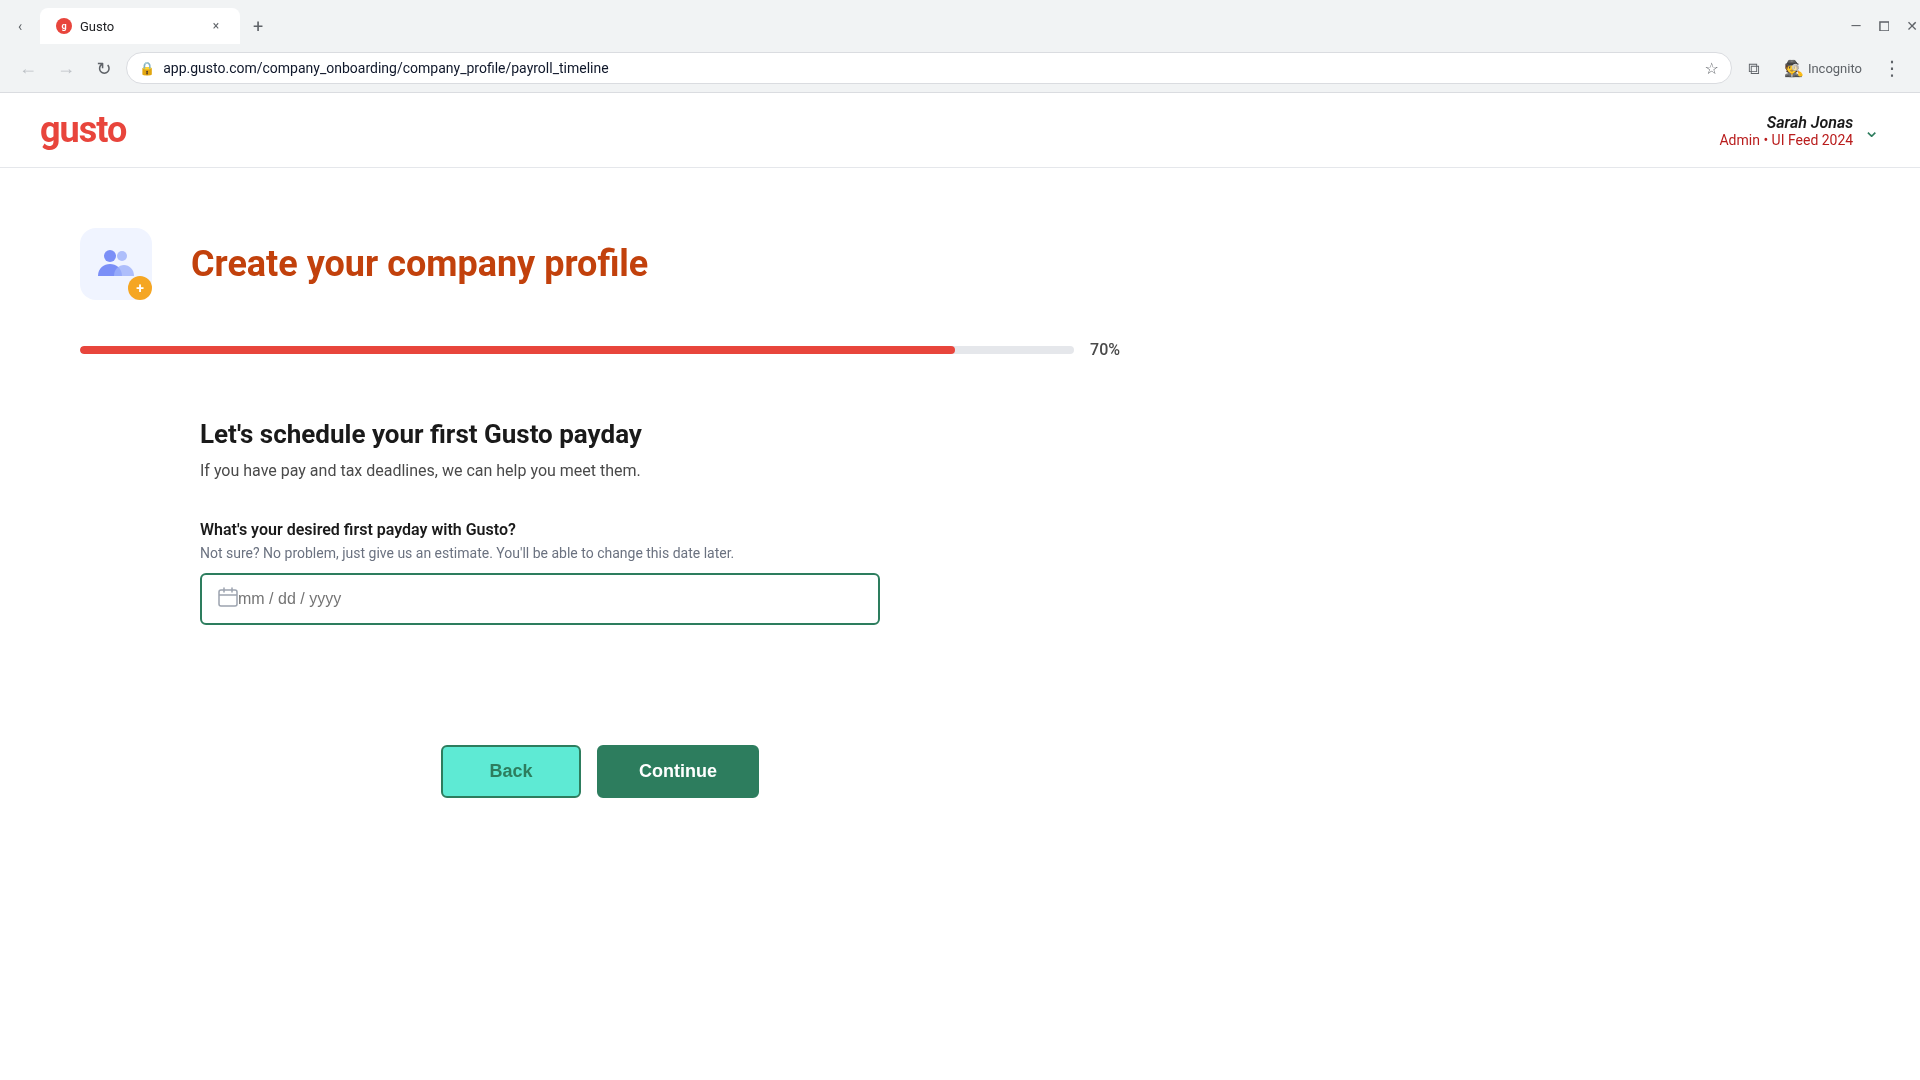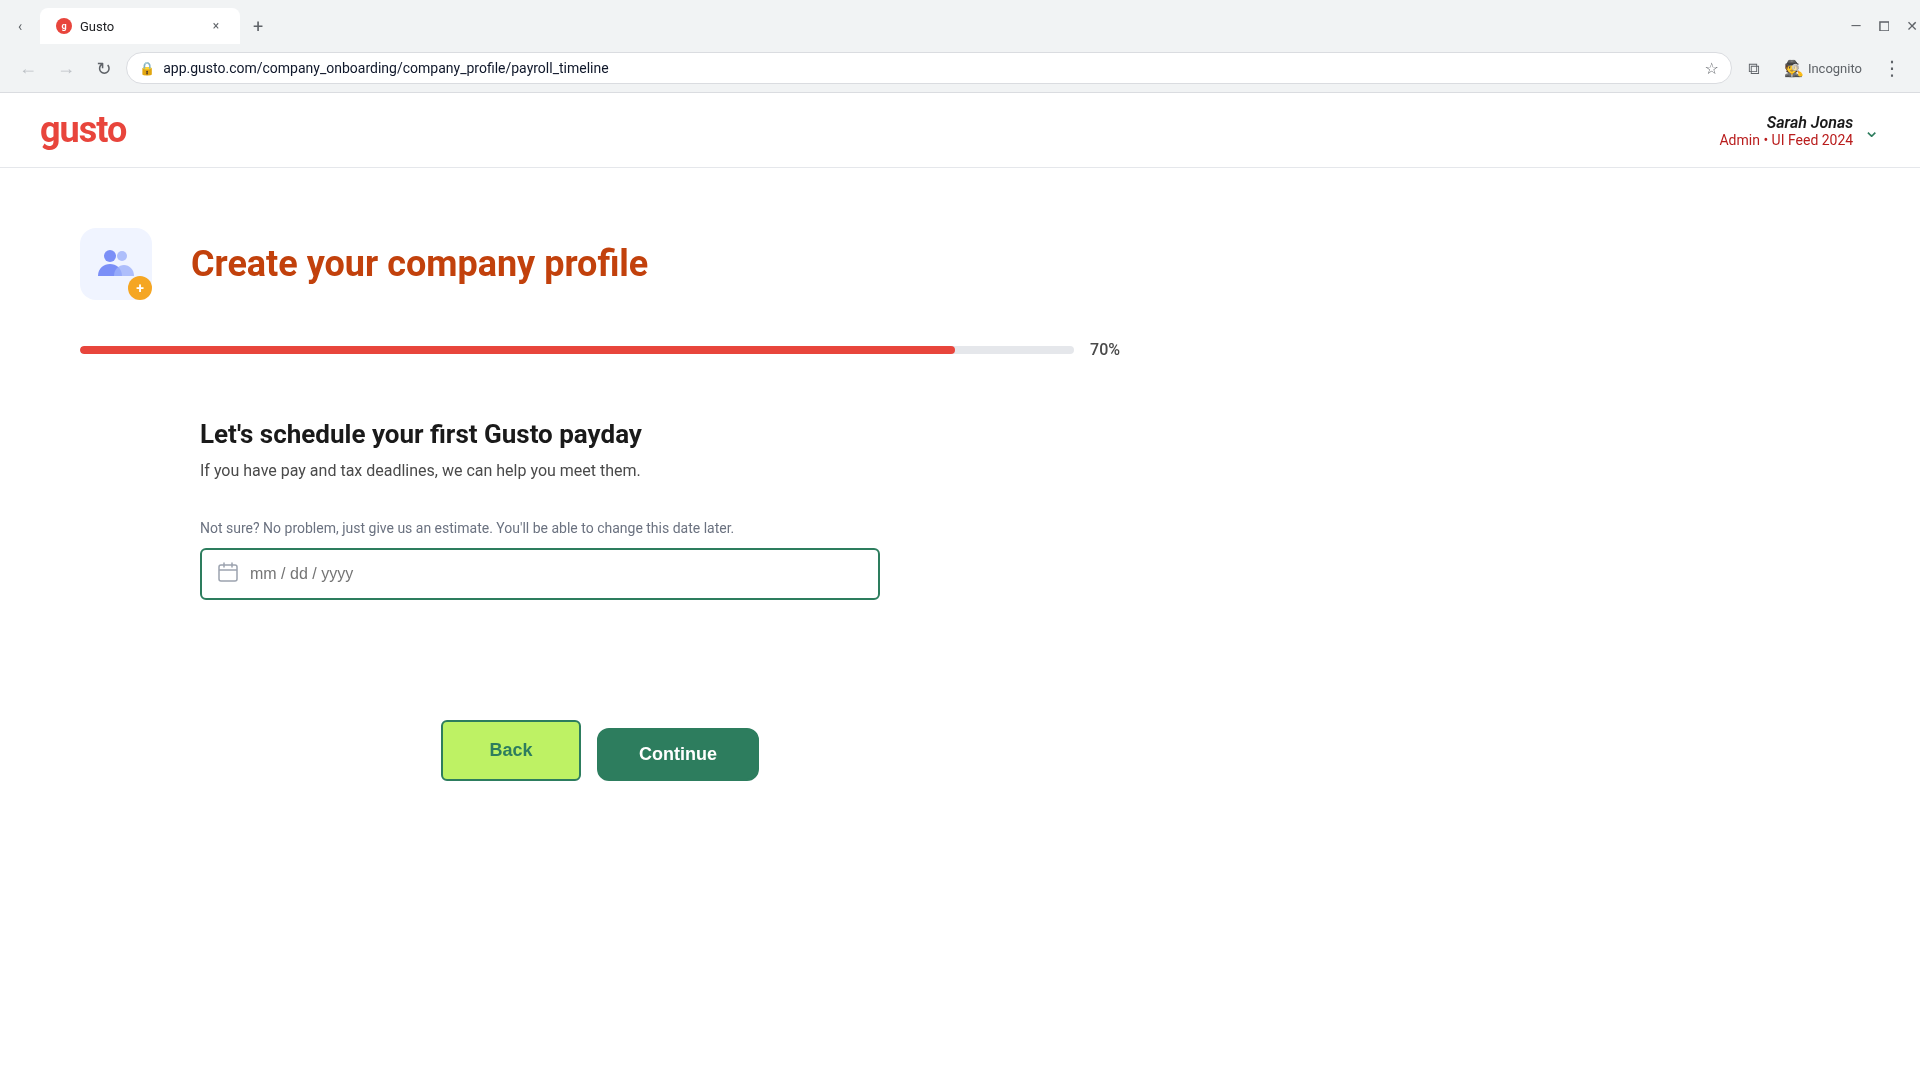--- a/index.html
+++ b/index.html
@@ -350,21 +350,20 @@
       margin-bottom: 12px;
     }
 
     .date-input-wrapper {
       display: flex;
       align-items: center;
       border: 2px solid #2d7d5e;
       border-radius: 6px;
       padding: 0 16px;
       height: 52px;
-      gap: 12px;
       background: #fff;
       max-width: 680px;
     }
 
     .calendar-icon {
       color: #6b7280;
       font-size: 18px;
       flex-shrink: 0;
     }
 
@@ -383,38 +382,37 @@
       justify-content: center;
       gap: 16px;
       margin-top: 120px;
     }
 
     .btn-back {
       padding: 14px 28px;
       font-size: 18px;
       font-weight: 600;
       color: #2d7d5e;
-      background: #bef264;
+      background: #5eead4;
       border: 2px solid #2d7d5e;
       border-radius: 6px;
       cursor: pointer;
       min-width: 140px;
     }
 
     .btn-continue {
       padding: 14px 40px;
       font-size: 18px;
       font-weight: 600;
       color: #fff;
       background: #2d7d5e;
       border: 2px solid #2d7d5e;
-      border-radius: 12px;
+      border-radius: 6px;
       cursor: pointer;
       min-width: 160px;
-      margin-top: 8px;
     }
 
     
     .three-dot {
       font-size: 20px;
       color: #5f6368;
     }
 
     .window-controls {
       display: flex;
@@ -509,20 +507,21 @@
       <div class="progress-bar-container">
         <div class="progress-bar-fill" style="width: 88%; background: rgb(232, 69, 60);"></div>
       </div>
       <span class="progress-percent">70%</span>
     </div>
 
     <div class="form-section">
       <h2 class="form-heading">Let's schedule your first Gusto payday</h2>
       <p class="form-subtext">If you have pay and tax deadlines, we can help you meet them.</p>
 
+      <div class="field-label">What's your desired first payday with Gusto?</div>
       <div class="field-hint">Not sure? No problem, just give us an estimate. You'll be able to change this date later.</div>
 
       <div class="date-input-wrapper">
         <span class="calendar-icon">
           <svg width="20" height="20" viewBox="0 0 20 20" fill="none" xmlns="http://www.w3.org/2000/svg">
             <rect x="1" y="3" width="18" height="16" rx="2" stroke="#9CA3AF" stroke-width="1.5" fill="none"></rect>
             <line x1="1" y1="8" x2="19" y2="8" stroke="#9CA3AF" stroke-width="1.5"></line>
             <line x1="6" y1="1" x2="6" y2="5" stroke="#9CA3AF" stroke-width="1.5" stroke-linecap="round"></line>
             <line x1="14" y1="1" x2="14" y2="5" stroke="#9CA3AF" stroke-width="1.5" stroke-linecap="round"></line>
           </svg>

